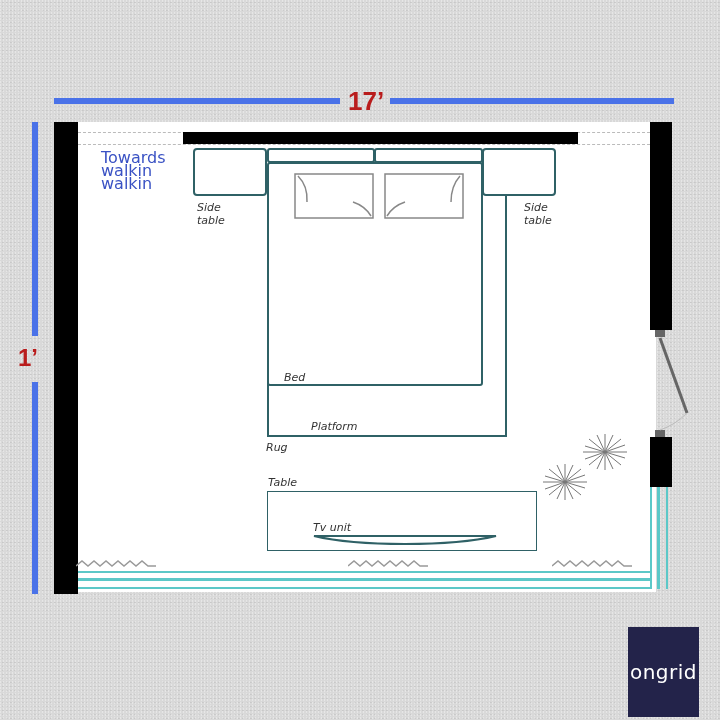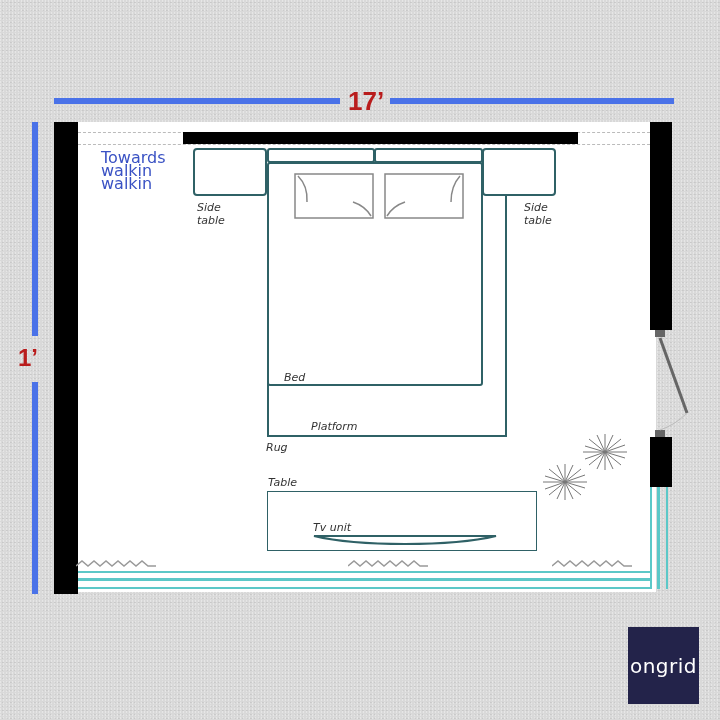--- a/index.html
+++ b/index.html
@@ -132,13 +132,13 @@
   <polyline points="0,8 6,3 12,8 18,3 24,8 30,3 36,8 42,3 48,8 54,3 60,8 66,3 72,8 80,8" stroke="#999" stroke-width="1.5" fill="none"></polyline>
 </svg>
 
 <div class="abs" style="left:78px;top:571px;width:574px;height:18px;border-top:2px solid #5cc8c8;border-bottom:2px solid #5cc8c8;box-sizing:border-box;">
   <div style="position:absolute;left:0;right:0;top:5px;height:3px;background:#5cc8c8;"></div>
 </div>
 <div class="abs" style="left:650px;top:487px;width:18px;height:102px;border-left:2px solid #5cc8c8;border-right:2px solid #5cc8c8;box-sizing:border-box;">
   <div style="position:absolute;top:0;bottom:0;left:5px;width:3px;background:#5cc8c8;"></div>
 </div>
 
-<div class="abs logo" style="left:628px;top:627px;width:71px;height:77px;">ongrid</div>
+<div class="abs logo" style="left:628px;top:627px;width:71px;height:90px;">ongrid</div>
 
 </body></html>

